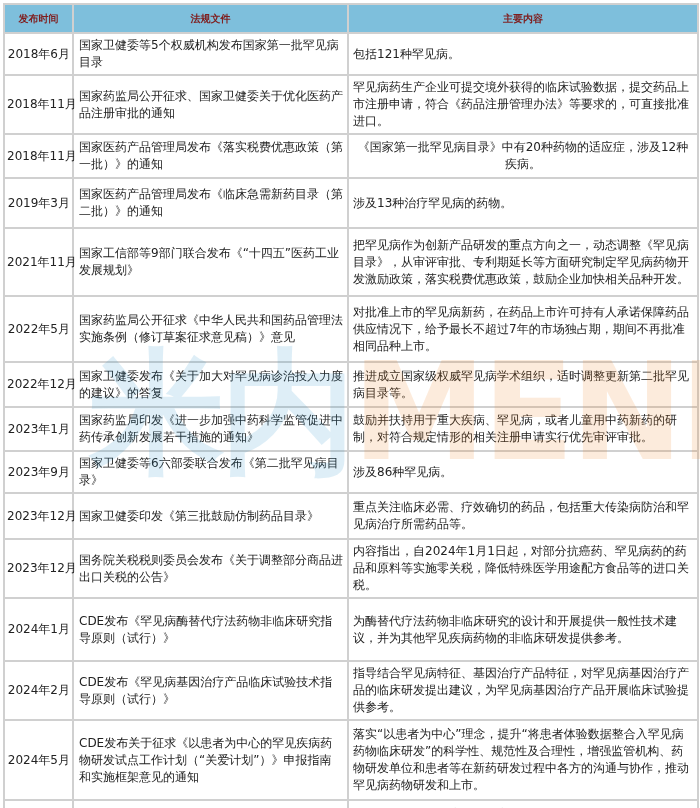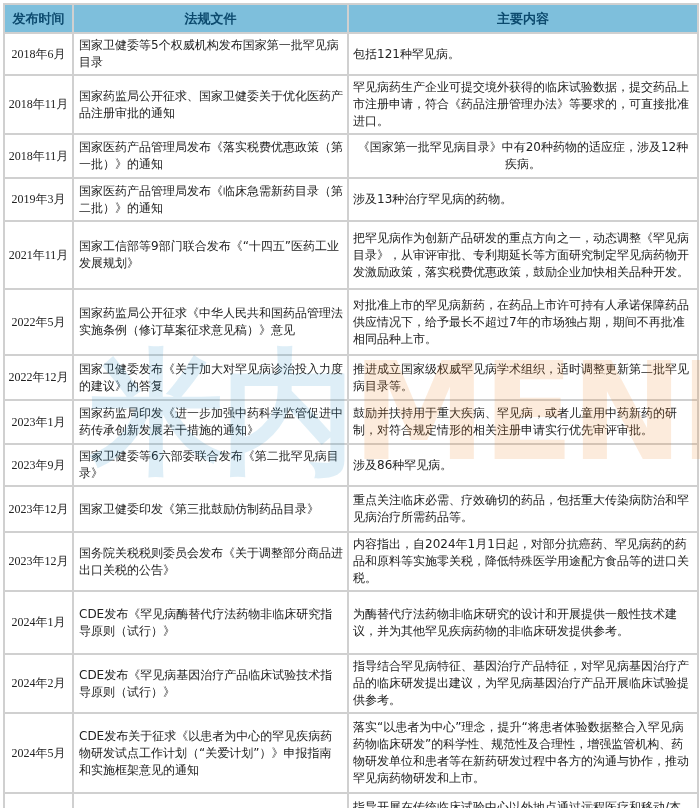--- a/index.html
+++ b/index.html
@@ -1,22 +1,22 @@
 <!DOCTYPE html>
 <html><head>
 <meta charset="utf-8">
 <style>
   html, body { margin: 0; padding: 0; background: #ffffff; }
   body { width: 700px; height: 808px; overflow: hidden; position: relative;
          font-family: "DejaVu Sans", "Liberation Sans", sans-serif; }
   .tbl { position: absolute; left: 3px; top: 3px; width: 694px; border-collapse: collapse; table-layout: fixed; }
   .tbl th, .tbl td { border: 2px solid #d0d0d0; font-size: 12px; line-height: 17px; color: #222; vertical-align: middle; }
-  .tbl th { background: #7ebfdc; color: #0c4a6e; font-weight: bold; font-size: 13px; height: 27px; text-align: center; padding: 0; }
+  .tbl th { background: #7ebfdc; color: #7f1d1d; font-weight: bold; font-size: 10px; height: 27px; text-align: center; padding: 0; }
   .tbl td { padding: 3px 4px; }
-  .tbl td.date { text-align: center; white-space: nowrap; padding: 0 2px; font-family: Liberation Serif, serif; }
+  .tbl td.date { text-align: right; white-space: nowrap; padding: 0 2px; }
   .tbl td.doc { padding-left: 5px; }
   .tbl td.content { padding-left: 4px; }
   .watermark { position: absolute; left: 90px; top: 345px; pointer-events: none; z-index: 2;
                font-size: 135px; font-weight: bold; line-height: 135px; letter-spacing: -4px; opacity: 0.14;
                font-family: "DejaVu Sans", sans-serif; white-space: nowrap; }
   .wm-a { color: #1e8ec8; }
   .wm-b { color: #f07a10; }
 </style>
 </head>
 <body>
@@ -43,21 +43,21 @@
     <tr style="height:45px">
       <td class="date">2018年11月</td>
       <td class="doc">国家药监局公开征求、国家卫健委关于优化医药产品注册审批的通知</td>
       <td class="content">罕见病药生产企业可提交境外获得的临床试验数据，提交药品上市注册申请，符合《药品注册管理办法》等要求的，可直接批准进口。</td>
     </tr>
     <tr style="height:44px">
       <td class="date">2018年11月</td>
       <td class="doc">国家医药产品管理局发布《落实税费优惠政策（第一批）》的通知</td>
       <td class="content" style="text-align:center">《国家第一批罕见病目录》中有20种药物的适应症，涉及12种疾病。</td>
     </tr>
-    <tr style="height:43px">
+    <tr style="height:50px">
       <td class="date">2019年3月</td>
       <td class="doc">国家医药产品管理局发布《临床急需新药目录（第二批）》的通知</td>
       <td class="content">涉及13种治疗罕见病的药物。</td>
     </tr>
     <tr style="height:68px">
       <td class="date">2021年11月</td>
       <td class="doc">国家工信部等9部门联合发布《“十四五”医药工业发展规划》</td>
       <td class="content">把罕见病作为创新产品研发的重点方向之一，动态调整《罕见病目录》，从审评审批、专利期延长等方面研究制定罕见病药物开发激励政策，落实税费优惠政策，鼓励企业加快相关品种开发。</td>
     </tr>
     <tr style="height:66px">

